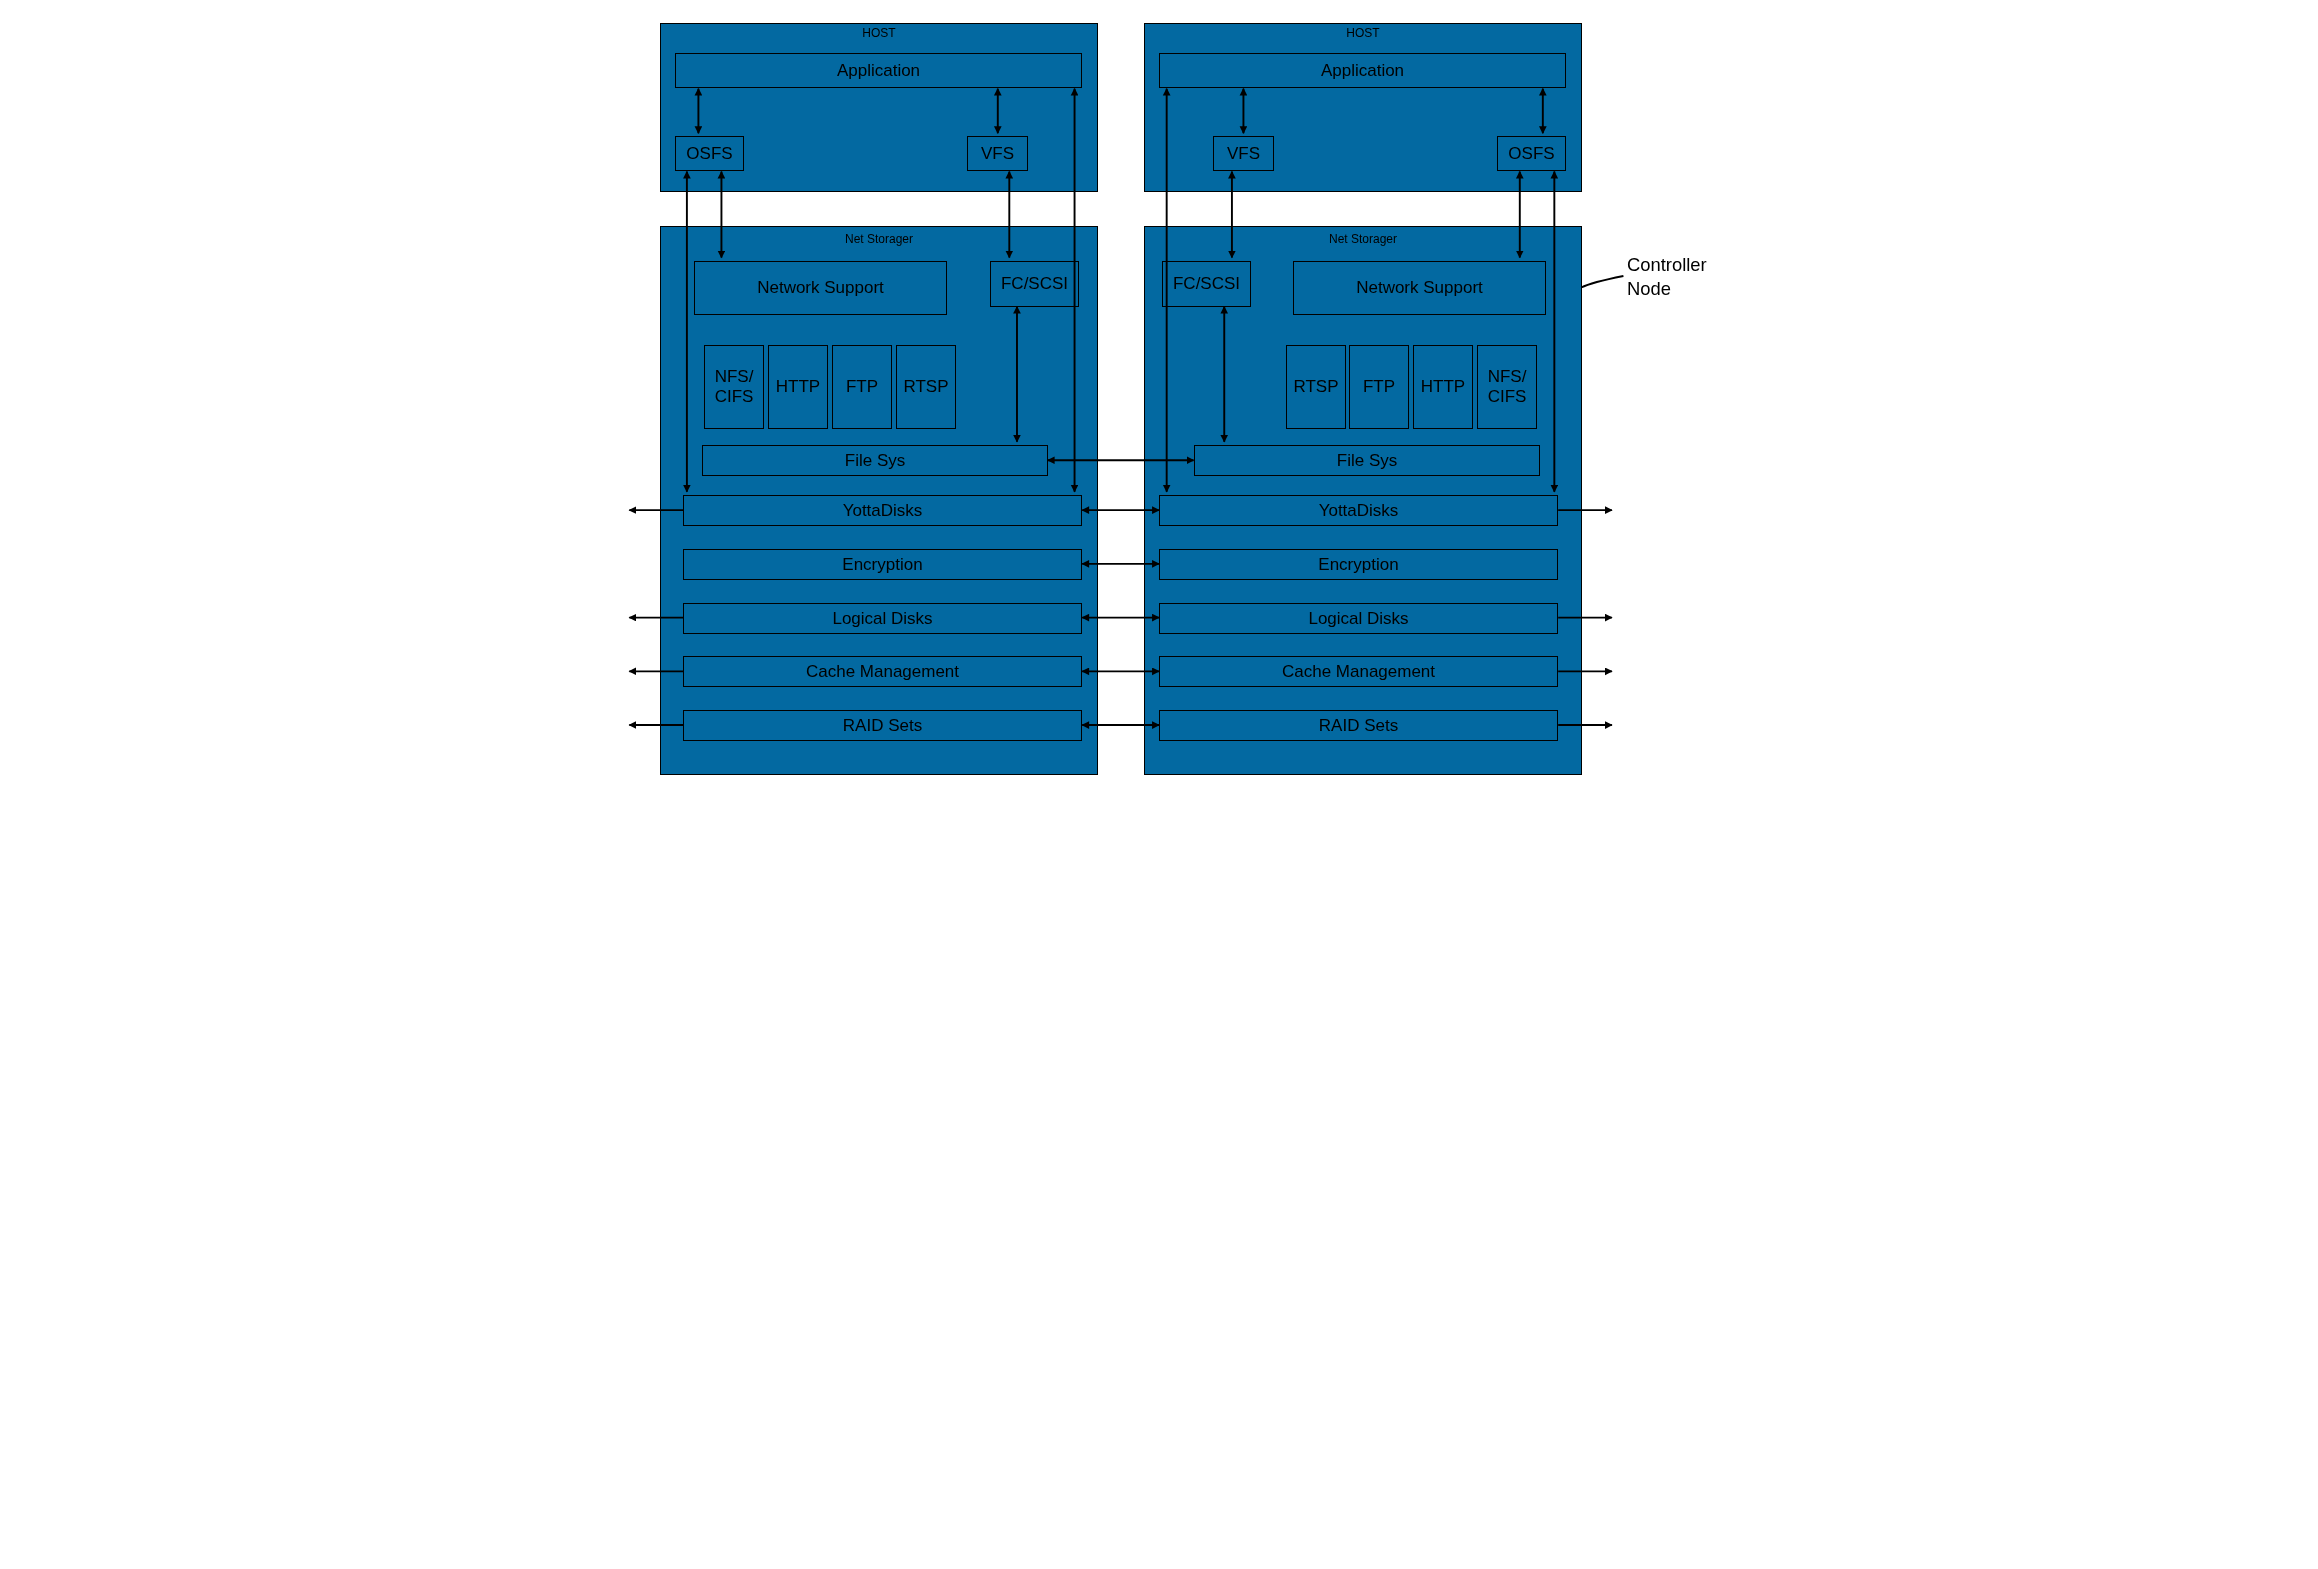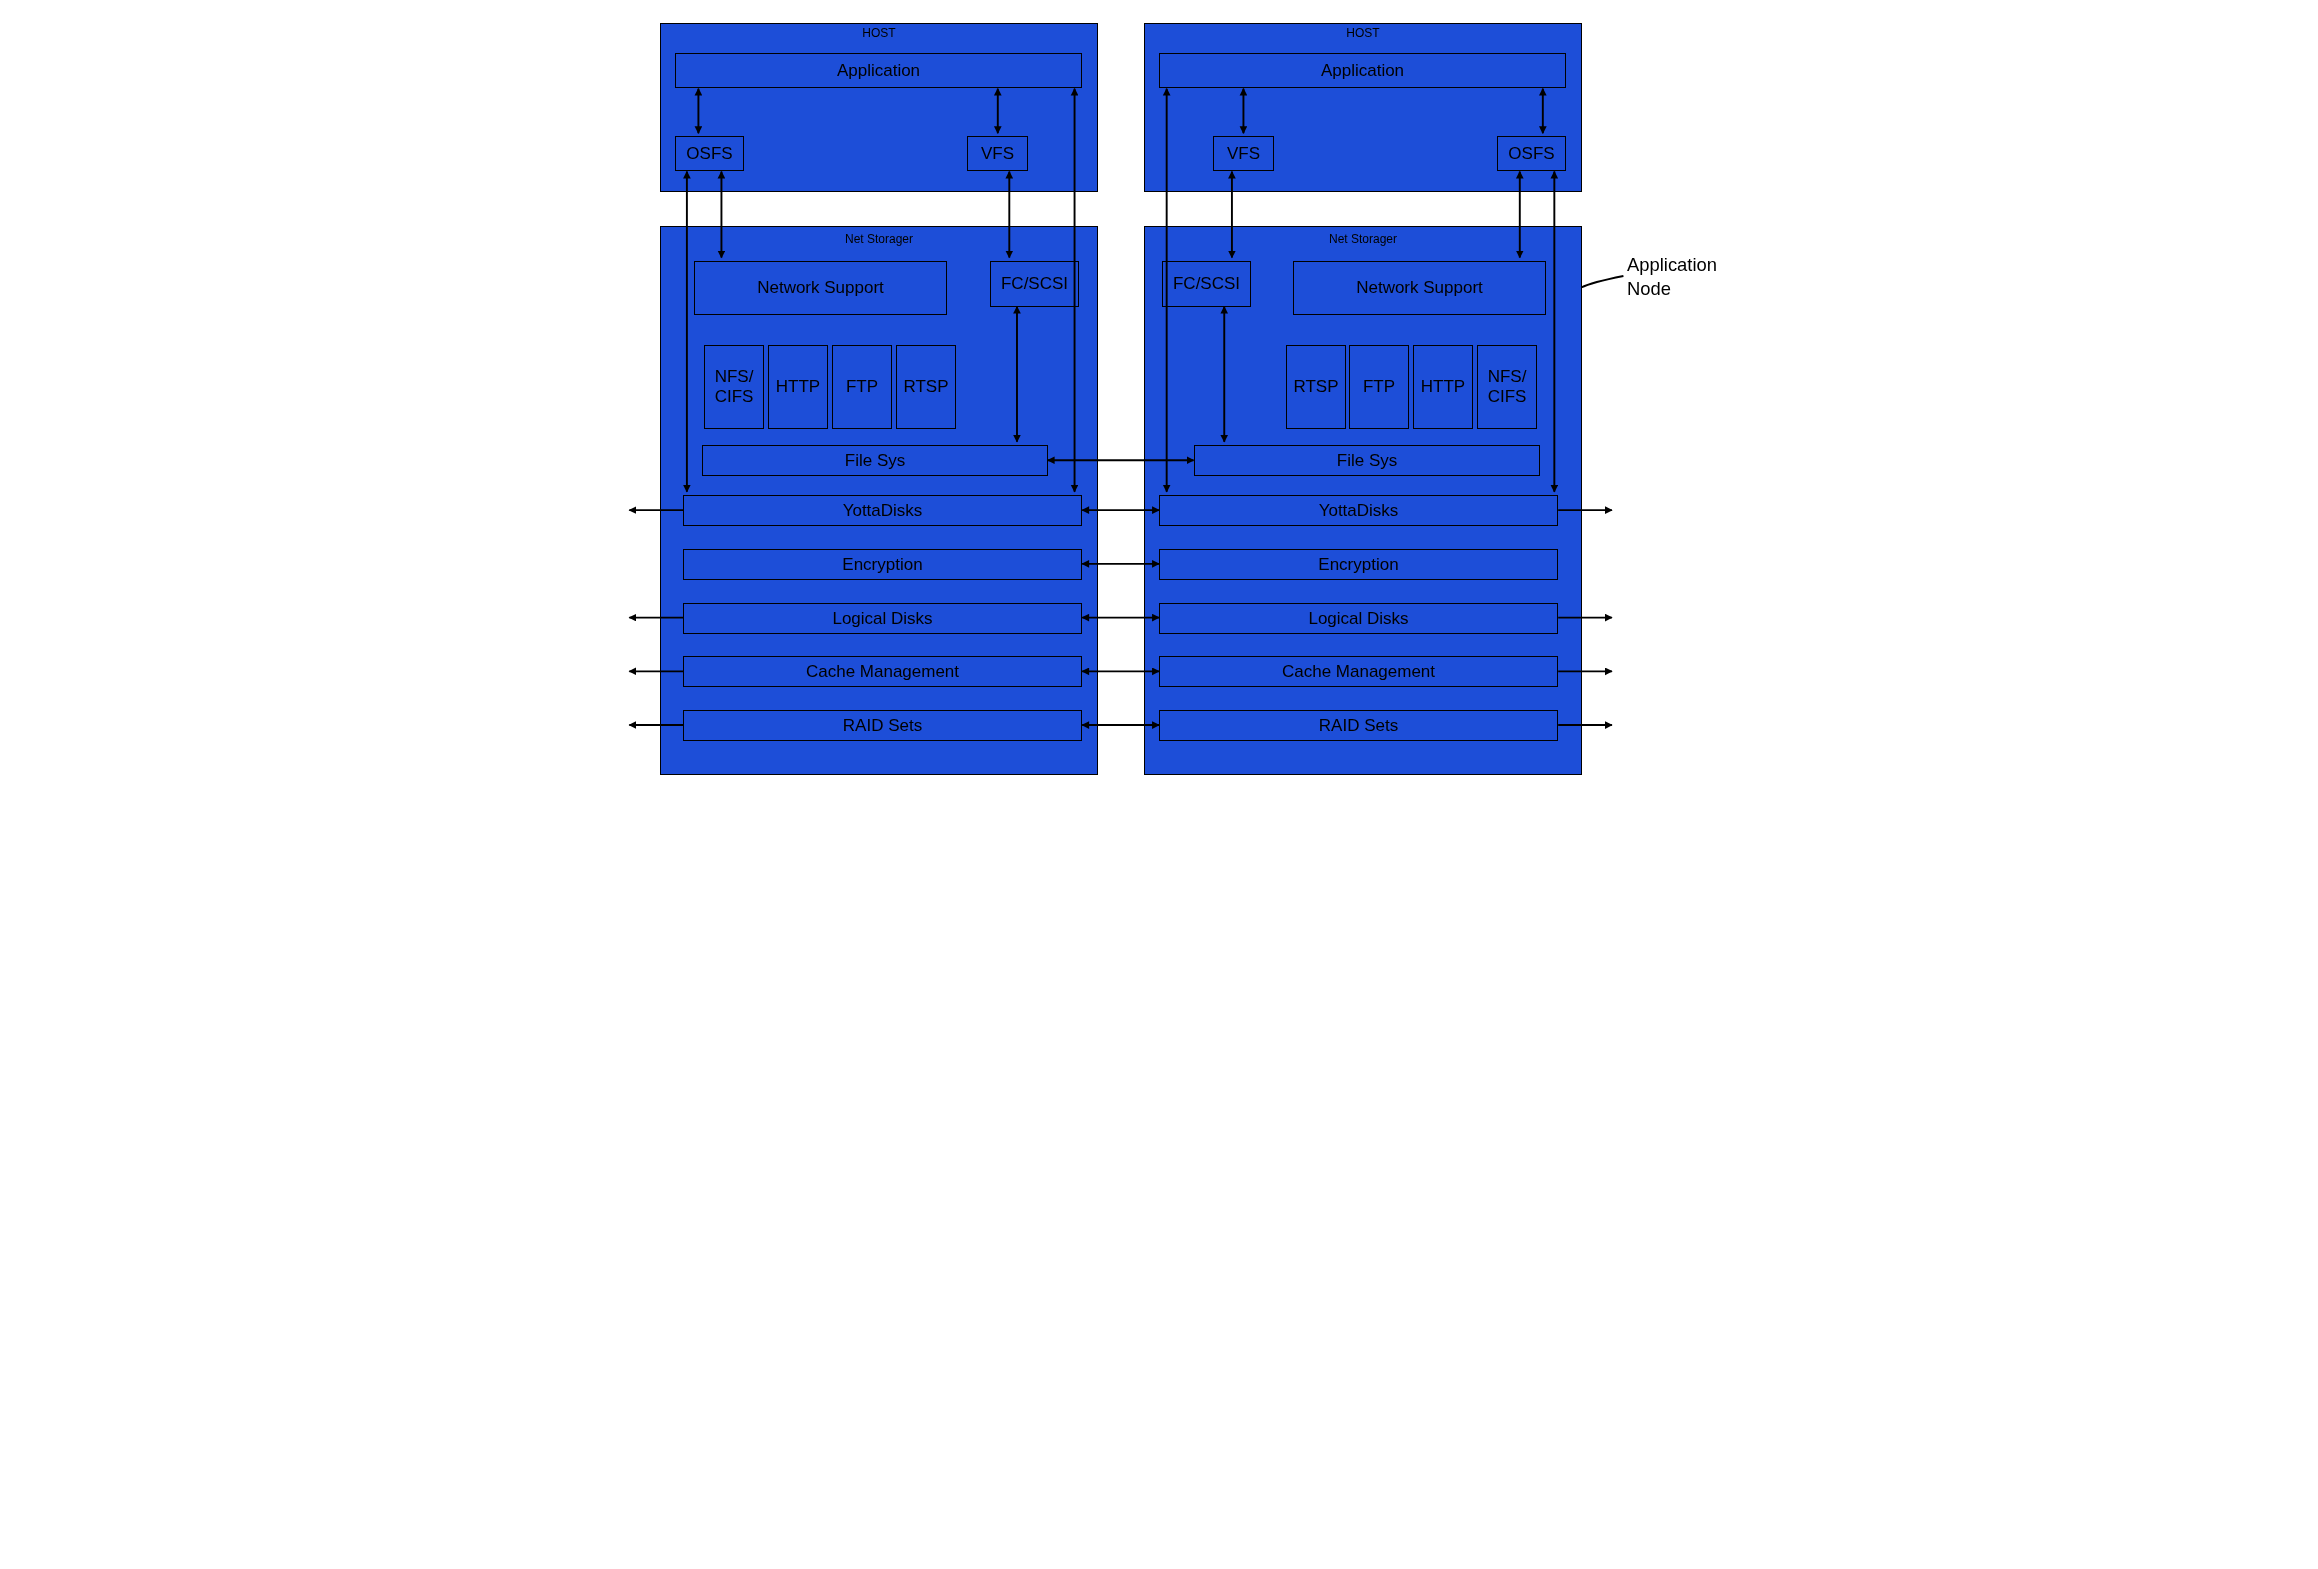--- a/index.html
+++ b/index.html
@@ -1,18 +1,18 @@
 <!DOCTYPE html>
 <html style="font-size:12.3px"><head>
 <meta charset="utf-8">
 <style>
 * { box-sizing: border-box; margin: 0; padding: 0; }
 body { font-family: Arial, Helvetica, sans-serif; background: #fff; padding: 15.4px; }
 .diagram { position: relative; width: 1152px; height: 783px; margin: 0 auto; }
-.box { position: absolute; border: 1.9px solid #000; background: #1d4ed8; display: flex; align-items: center; justify-content: center; text-align: center; font-size: 17px; }
+.box { position: absolute; border: 1.9px solid #000; background: #0369a1; display: flex; align-items: center; justify-content: center; text-align: center; font-size: 17px; }
 .title { position: absolute; text-align: center; font-size: 12px; }
 .label { position: absolute; font-size: 18.4px; }
 svg.arrows { position: absolute; left: 0; top: 0; width: 1152px; height: 783px; pointer-events: none; }
 </style>
 </head>
 <body>
 
 <div class="diagram">
 
   <div class="box" style="left:77px; top:7.7px; width:438px; height:169px;"></div>
@@ -108,21 +108,21 @@
   <div class="box" style="left:576px; top:588px; width:399px; height:31px;">
       <span>Logical Disks</span>
     </div>
   <div class="box" style="left:576px; top:641px; width:399px; height:31px;">
       <span>Cache Management</span>
     </div>
   <div class="box" style="left:576px; top:695px; width:399px; height:31px;">
       <span>RAID Sets</span>
     </div>
 
-  <div class="label" style="left:1044px; top:238px; width:108px; line-height:1.3;">Application Node</div>
+  <div class="label" style="left:1044px; top:238px; width:108px; line-height:1.3;">Controller Node</div>
 
   <svg class="arrows" viewBox="0 0 1500 1020" width="1152" height="783">
     <defs>
       <marker id="ah" markerWidth="12" markerHeight="12" refX="9" refY="5" orient="auto" markerUnits="userSpaceOnUse">
         <path d="M0,0 L10,5 L0,10 z" fill="#000"></path>
       </marker>
       <marker id="ahs" markerWidth="12" markerHeight="12" refX="1" refY="5" orient="auto" markerUnits="userSpaceOnUse">
         <path d="M10,0 L0,5 L10,10 z" fill="#000"></path>
       </marker>
     </defs>

